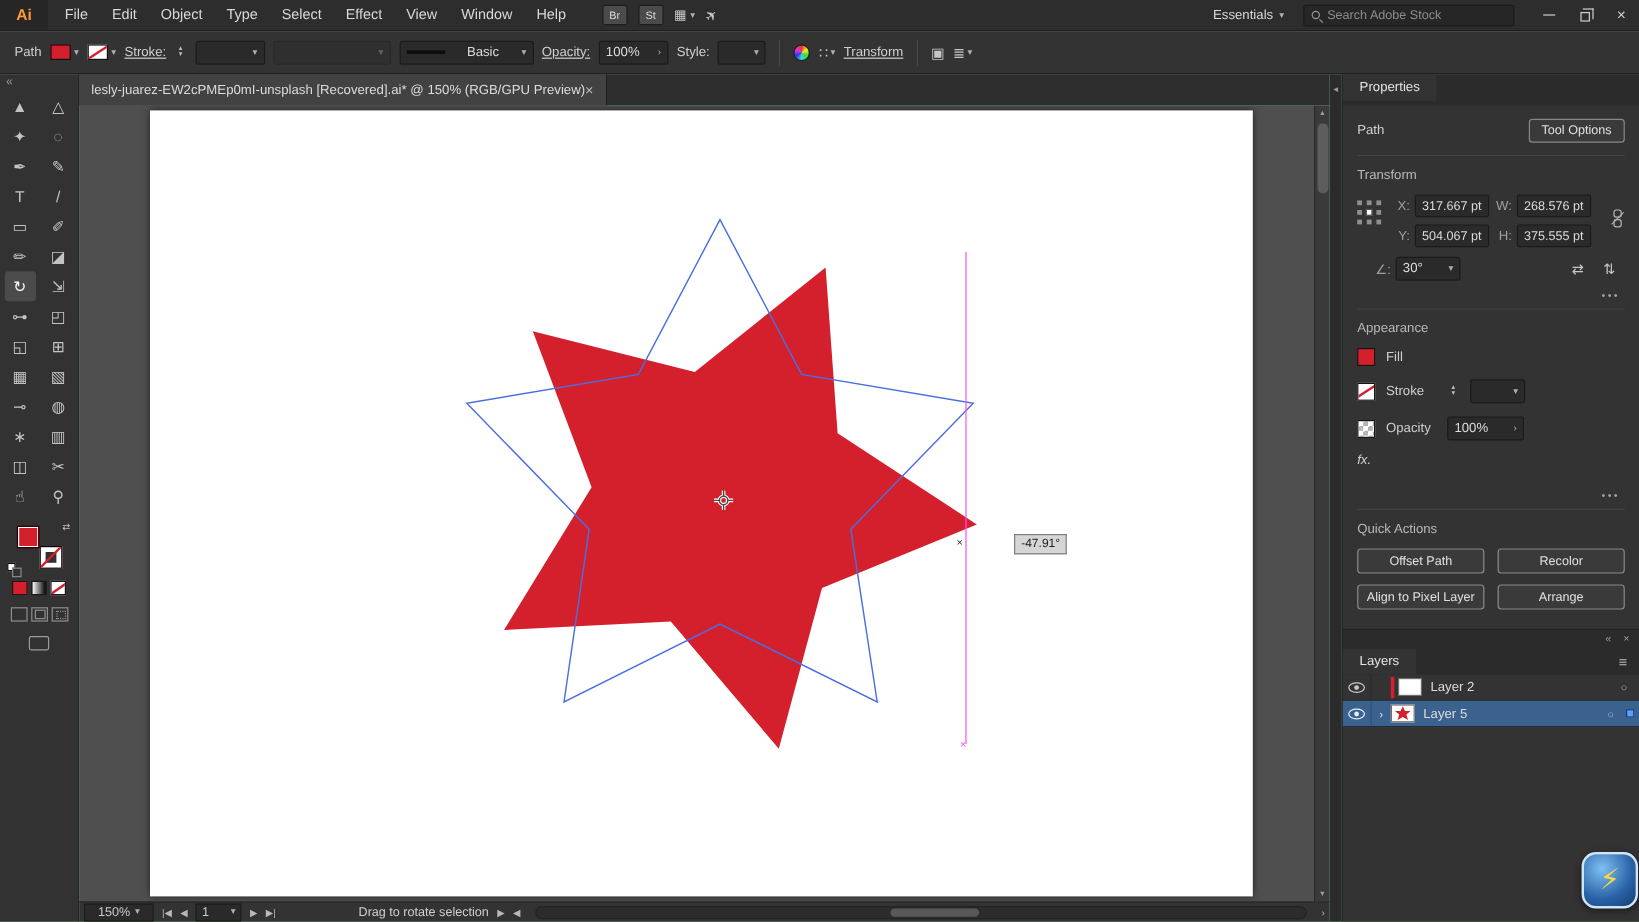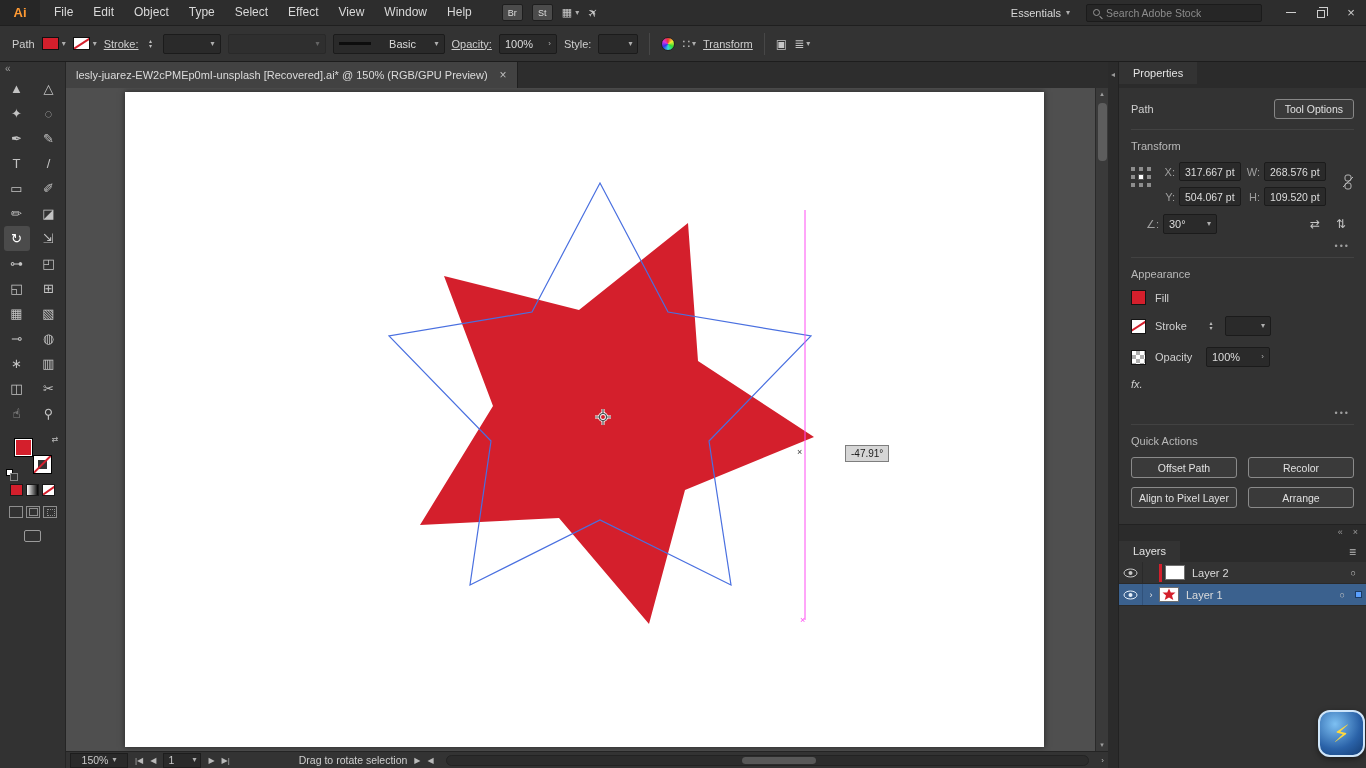--- a/index.html
+++ b/index.html
@@ -70,21 +70,21 @@
 .mini.none{background:#fff}
 .mini.none i{position:absolute;left:-25%;top:45%;width:150%;height:2px;background:var(--red,#d41f2c);transform:rotate(-35deg)}
 .dmode{width:14px;height:12px;border:1px solid #8e8e8e;display:inline-block;position:relative}
 .dmode.behind::after{content:"";position:absolute;right:1px;bottom:1px;width:7px;height:6px;border:1px solid #8e8e8e}
 .dmode.inside::after{content:"";position:absolute;left:3px;top:2px;width:6px;height:5px;border:1px dotted #8e8e8e}
 .screen-mode{width:17px;height:12px;border:1px solid #9b9b9b;border-radius:2px;margin-top:12px}
 
 
 .doc-col{width:1042px;display:flex;flex-direction:column;flex:none}
 .tabbar{height:26px;background:#2d2d2d;display:flex;align-items:stretch}
-.doc-tab{display:flex;align-items:center;gap:12px;padding:0 10px;background:#424242;color:#dcdcdc;font-size:11px;border-right:1px solid #1f1f1f;max-width:560px}
+.doc-tab{display:flex;align-items:center;padding:0 10px;background:#424242;color:#dcdcdc;font-size:11px;border-right:1px solid #1f1f1f;max-width:560px}
 .doc-tab .title{white-space:nowrap;overflow:hidden;text-overflow:ellipsis}
 .doc-tab .close{color:#bdbdbd;font-size:12px;flex:none}
 .canvas{position:relative;flex:1;background:#4f4f4f;overflow:hidden}
 .artboard{position:absolute;left:59px;top:4px;width:919px;height:655px;background:#fff;box-shadow:0 0 6px rgba(0,0,0,.55)}
 .art-overlay{position:absolute;left:0;top:0;width:1042px;height:663px}
 .rot-tip{position:absolute;left:779px;top:357px;background:#d6d6d6;border:1px solid #7e7e7e;color:#1c1c1c;font-size:10px;padding:0 5px;line-height:15px;white-space:nowrap}
 .vscroll{position:absolute;right:0;top:0;bottom:0;width:13px;background:#3a3a3a;border-left:1px solid #2a2a2a;display:flex;flex-direction:column;align-items:center;justify-content:space-between;padding:2px 0;font-size:7px;color:#9e9e9e}
 .vthumb{position:absolute;left:2px;top:15px;width:9px;height:58px;background:#5d5d5d;border-radius:4px}
 
 
@@ -410,21 +410,21 @@
               <div class="tf-row">
                 <span class="tf-l">X:</span>
                 <span class="tf-field">317.667 pt</span>
                 <span class="tf-l">W:</span>
                 <span class="tf-field">268.576 pt</span>
               </div>
               <div class="tf-row">
                 <span class="tf-l">Y:</span>
                 <span class="tf-field">504.067 pt</span>
                 <span class="tf-l">H:</span>
-                <span class="tf-field">109.520 pt</span>
+                <span class="tf-field">375.555 pt</span>
               </div>
             </div>
             <span class="chain">
               <svg width="12" height="16" viewBox="0 0 12 16">
                   <rect x="3" y="1" width="6" height="6" rx="2" fill="none" stroke="#b5b5b5"></rect>
                   <rect x="3" y="9" width="6" height="6" rx="2" fill="none" stroke="#b5b5b5"></rect>
                   <line x1="1" y1="13" x2="11" y2="3" stroke="#b5b5b5"></line>
                 </svg>
             </span>
           </div>
@@ -520,21 +520,21 @@
                   <ellipse cx="7.5" cy="5" rx="6.5" ry="4" fill="none" stroke="#e8f1fb"></ellipse>
                   <circle cx="7.5" cy="5" r="2" fill="#e8f1fb"></circle>
                 </svg>
             </span>
             <span class="exp-cell">›</span>
             <span class="thumb">
               <svg width="16" height="13" viewBox="0 0 16 13">
                   <polygon points="8,0.5 9.8,4.4 14.5,4.6 11,7.4 12.3,12 8,9.4 3.7,12 5,7.4 1.5,4.6 6.2,4.4" fill="#d41f2c"></polygon>
                 </svg>
             </span>
-            <span class="lname">Layer 1</span>
+            <span class="lname">Layer 5</span>
             <span class="ltarget">○</span>
             <span class="sel-dot"></span>
           </div>
         </div>
       </div>
     </aside>
   </div>
 
   <div class="watermark">
     <span>⚡</span>

